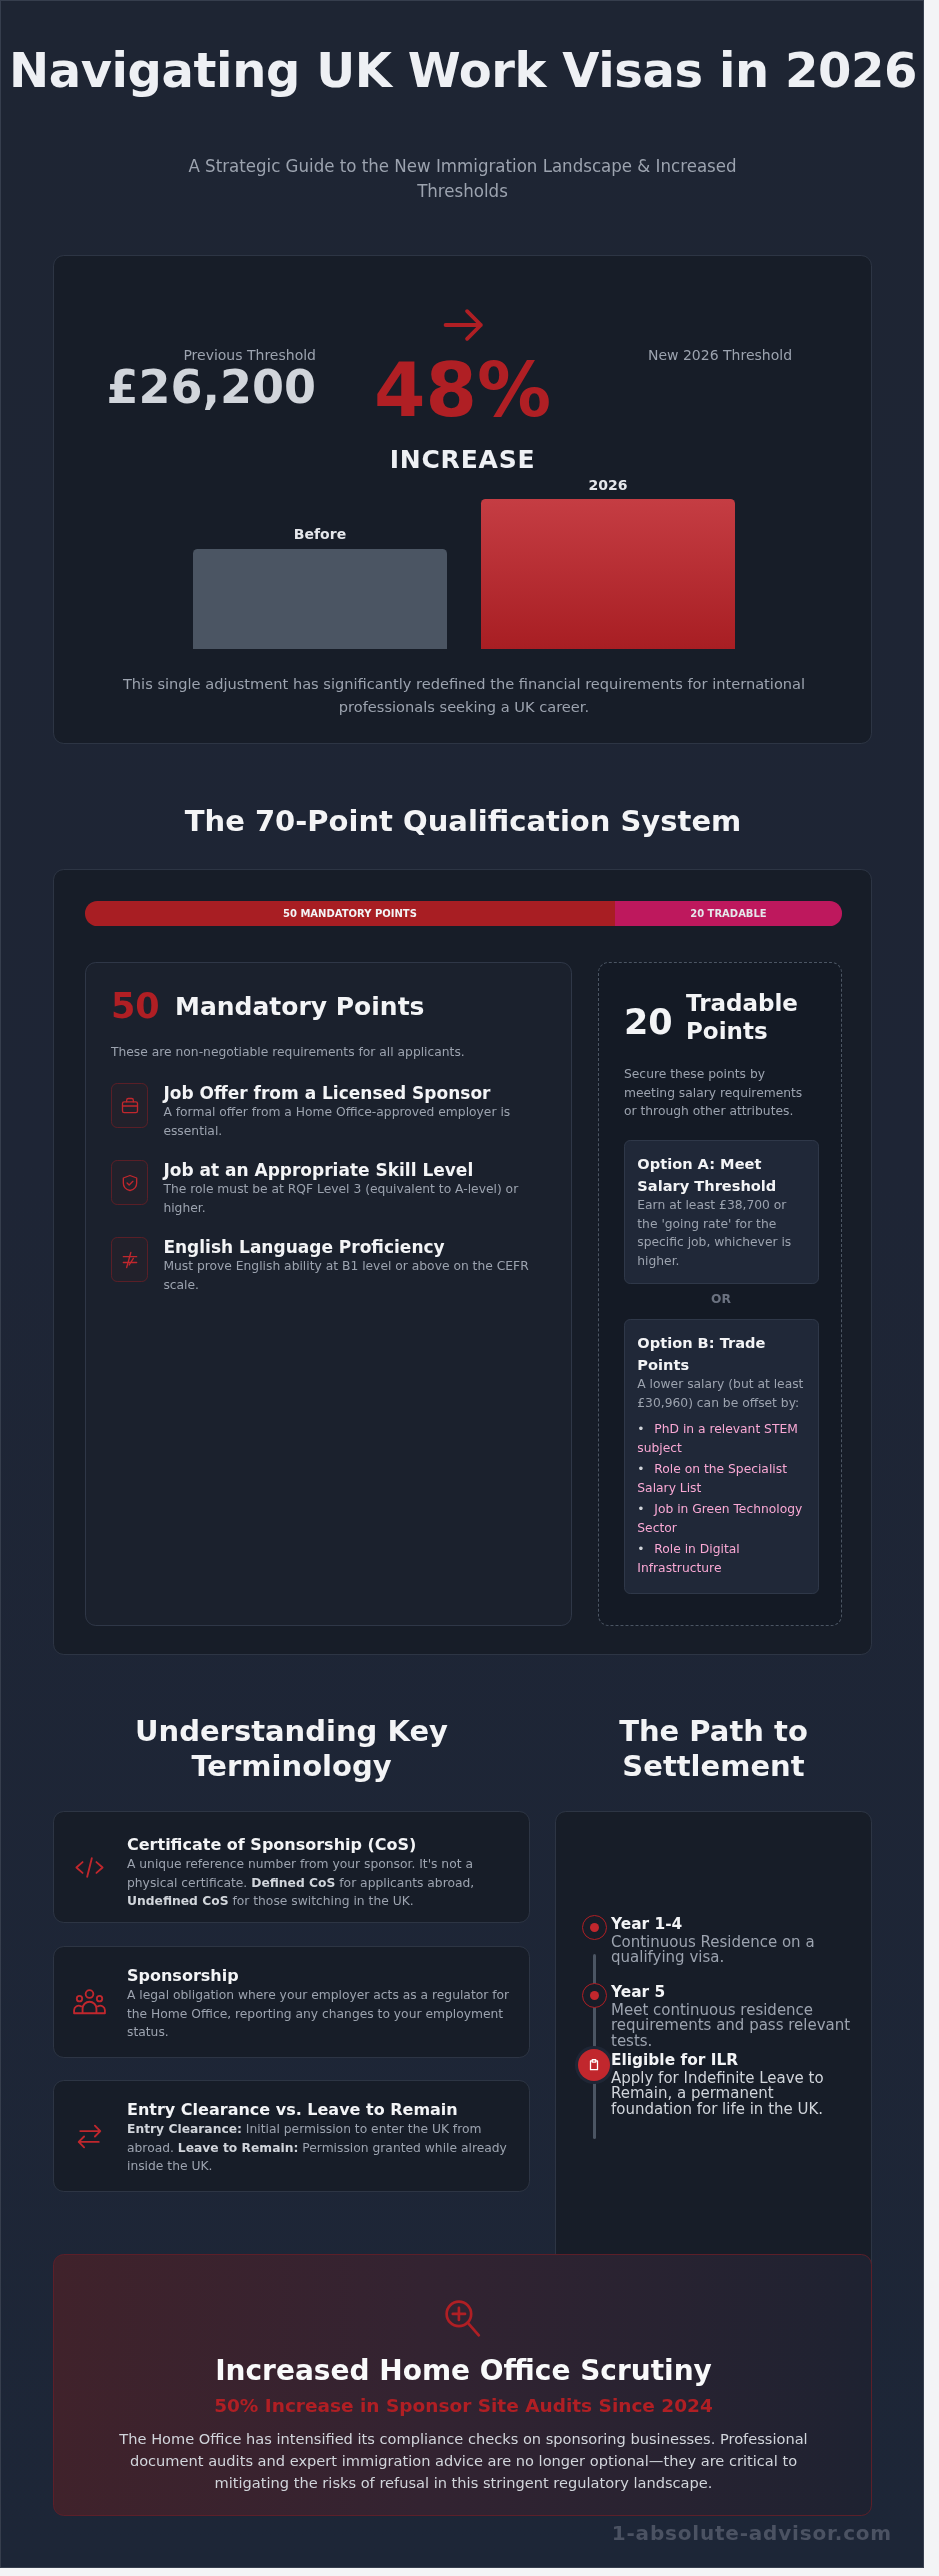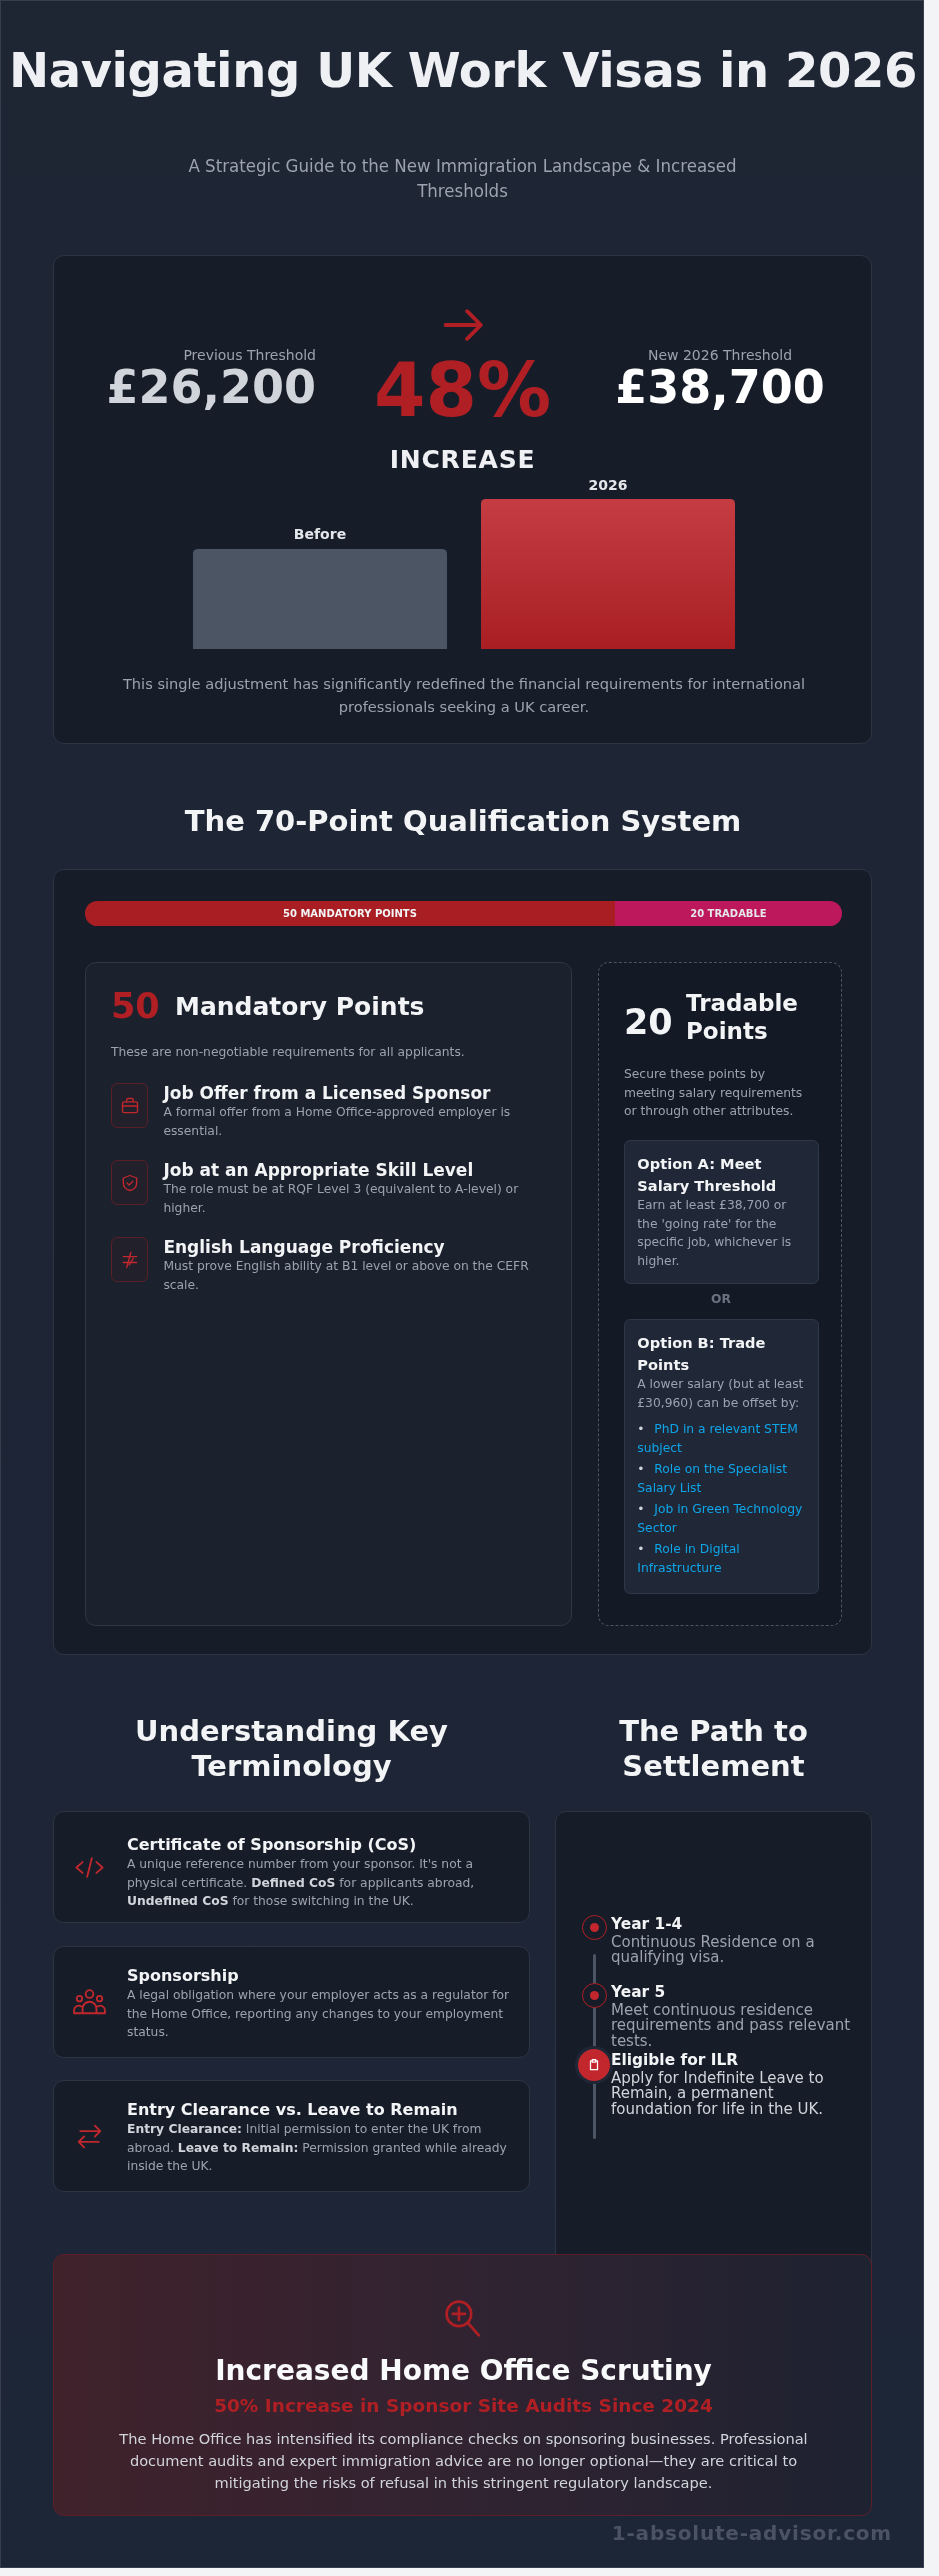--- a/index.html
+++ b/index.html
@@ -55,21 +55,21 @@
   .req-desc { font-size: 12.3px; color: #9ca3af; line-height: 18.5px; }
 
   .trad-card { left: 544px; top: 92px; width: 244px; height: 664px; background: #141a25; border: 0.8px dashed #4b5563; border-radius: 10.8px; }
   .trad-num { left: 25px; top: 39px; font-size: 35px; font-weight: 700; color: #f3f4f6; }
   .trad-title { left: 87px; top: 26px; font-size: 23px; font-weight: 700; color: #f3f4f6; line-height: 28px; }
   .trad-desc { left: 25px; top: 102px; width: 193px; font-size: 12.3px; color: #9ca3af; line-height: 18.5px; }
   .opt { left: 25px; width: 195px; background: #202838; border: 0.8px solid #2f3849; border-radius: 6.2px; padding: 12.3px 12.3px; }
   .opt-title { font-size: 14.6px; font-weight: 700; color: #f3f4f6; line-height: 21.6px; }
   .opt-desc { font-size: 12.3px; color: #9ca3af; line-height: 18.5px; }
   .opt-list { list-style: none; margin-top: 7.7px; }
-  .opt-list li { font-size: 12.3px; color: #0ea5e9; line-height: 18.5px; margin-bottom: 3.1px; }
+  .opt-list li { font-size: 12.3px; color: #f9a8d4; line-height: 18.5px; margin-bottom: 3.1px; }
   .opt-list li::before { content: "•"; display: inline-block; width: 17px; color: #d1d5db; }
   .or { left: 0; width: 244px; top: 329px; font-size: 12.3px; font-weight: 700; color: #6b7280; text-align: center; }
 
   
   .term-card { left: 52px; width: 477px; background: #171d28; border: 0.8px solid #2d3544; border-radius: 10.8px; }
   .term-icon { left: 17px; width: 37px; height: 37px; }
   .term-title { left: 73px; font-size: 16px; font-weight: 700; color: #f3f4f6; }
   .term-desc { left: 73px; width: 389px; font-size: 12.3px; color: #9ca3af; line-height: 18.5px; }
   .term-desc b { color: #d1d5db; }
 
@@ -107,21 +107,20 @@
     </div>
 
     <svg class="abs arrow-icon" viewBox="0 0 60 60" fill="none" stroke="#b01f24" stroke-width="5" stroke-linecap="round" stroke-linejoin="round">
       <path d="M6 30 H52 M34 12 L52 30 L34 48"></path>
     </svg>
     <div class="abs pct">48%</div>
     <div class="abs increase">INCREASE</div>
 
     <div class="abs thr-new center">
       <div class="thr-label">New 2026 Threshold</div>
-      <div class="thr-value" style="color:#ffffff">£38,700</div>
     </div>
 
     <div class="abs bar-label" style="left:139px;width:254px;top:270px;">Before</div>
     <div class="abs bar-before"></div>
     <div class="abs bar-label" style="left:427px;width:254px;top:221px;">2026</div>
     <div class="abs bar-2026"></div>
 
     <p class="abs thr-note">This single adjustment has significantly redefined the financial requirements for international professionals seeking a UK career.</p>
   </section>
 

